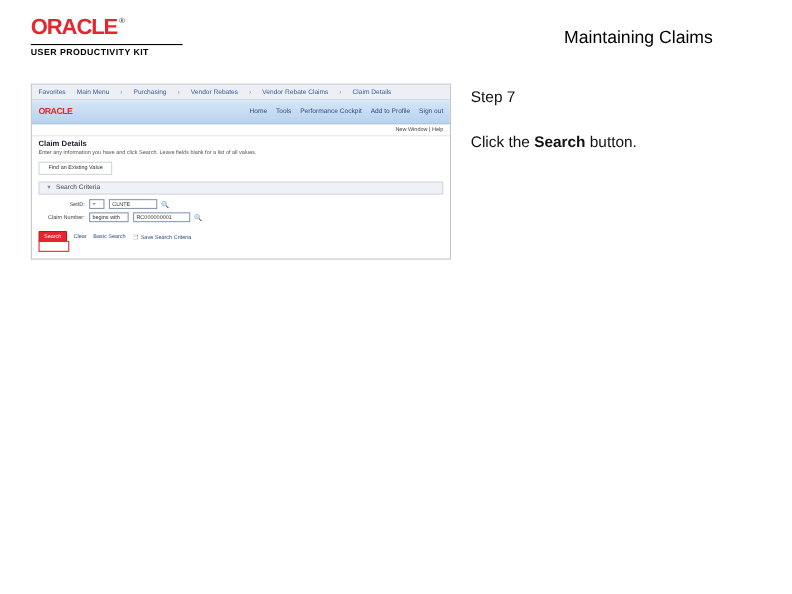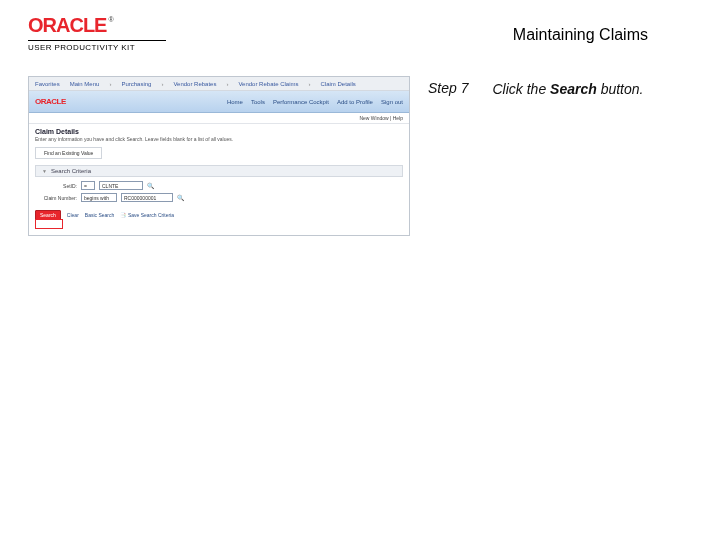--- a/index.html
+++ b/index.html
@@ -7,21 +7,21 @@
 
   .slide { width: 676px; height: 540px; position: relative; }
 
   
   .header { display: flex; align-items: center; justify-content: space-between; padding: 14px 28px 6px 28px; }
   .brand { display: flex; flex-direction: column; }
   .oracle-logo { display: flex; align-items: center; gap: 2px; }
   .oracle-logo .word { font-family: Arial, sans-serif; font-weight: 900; font-size: 20px; color: #e8252c; letter-spacing: -1px; }
   .oracle-logo .tm { font-size: 7px; color: #444; align-self: flex-start; margin-top: 2px; }
   .brand .div { height: 1px; background: #000; width: 138px; margin: 3px 0 2px 0; }
-  .brand .sub { font-size: 8px; letter-spacing: 0.4px; color: #000; font-weight: 400; }
+  .brand .sub { font-size: 8px; letter-spacing: 0.4px; color: #000; font-weight: 700; }
 
   .title { font-size: 16px; color: #000000; text-align: right; margin-top: 4px; }
 
   
   .body { display: flex; padding: 18px 28px 0 28px; gap: 18px; align-items: flex-start; }
 
   
   .shot { width: 382px; height: 160px; border: 1px solid #c0c7d0; font-size: 6px; color: #333; background: #fff; position: relative; overflow: hidden; }
   .shot .greybar { height: 14px; background: #eceff3; border-bottom: 1px solid #d4d9e0; display: flex; align-items: center; padding: 0 6px; gap: 10px; }
   .shot .greybar span { color: #3a5aa0; }
@@ -39,21 +39,21 @@
   .shot .form { padding: 4px 6px; display: flex; flex-direction: column; gap: 3px; }
   .shot .form .row { display: flex; align-items: center; gap: 4px; }
   .shot .form label { width: 42px; text-align: right; color: #444; font-size: 5px; }
   .shot .form .inp { height: 9px; background: #fff; border: 1px solid #8a9ab0; font-size: 5px; padding: 0 2px; display: inline-flex; align-items: center; }
   .shot .btnrow { display: flex; align-items: center; gap: 6px; padding: 4px 6px; }
   .shot .btnrow .pbtn { background: #e8252c; color: #fff; border: 1px solid #b31c22; padding: 1px 4px; font-size: 5px; border-radius: 1px; }
   .shot .btnrow .link { color: #2b4e86; font-size: 5px; }
   .shot .hi { position: absolute; border: 1px solid #e8252c; width: 28px; height: 10px; left: 6px; top: 142px; pointer-events: none; }
 
   
-  .instr { flex: 1; font-size: 14px; color: #111; display: flex; flex-direction: row; gap: 24px; padding-top: 4px; font-style: italic; }
+  .instr { flex: 1; font-size: 14px; color: #111; display: flex; flex-direction: column; gap: 24px; padding-top: 4px; }
   .instr .step { }
   .instr .direction { line-height: 1.4; }
   .instr .direction b { font-weight: 700; }
 </style>
 </head>
 <body>
 
 <div class="slide">
 
   <div class="header">

